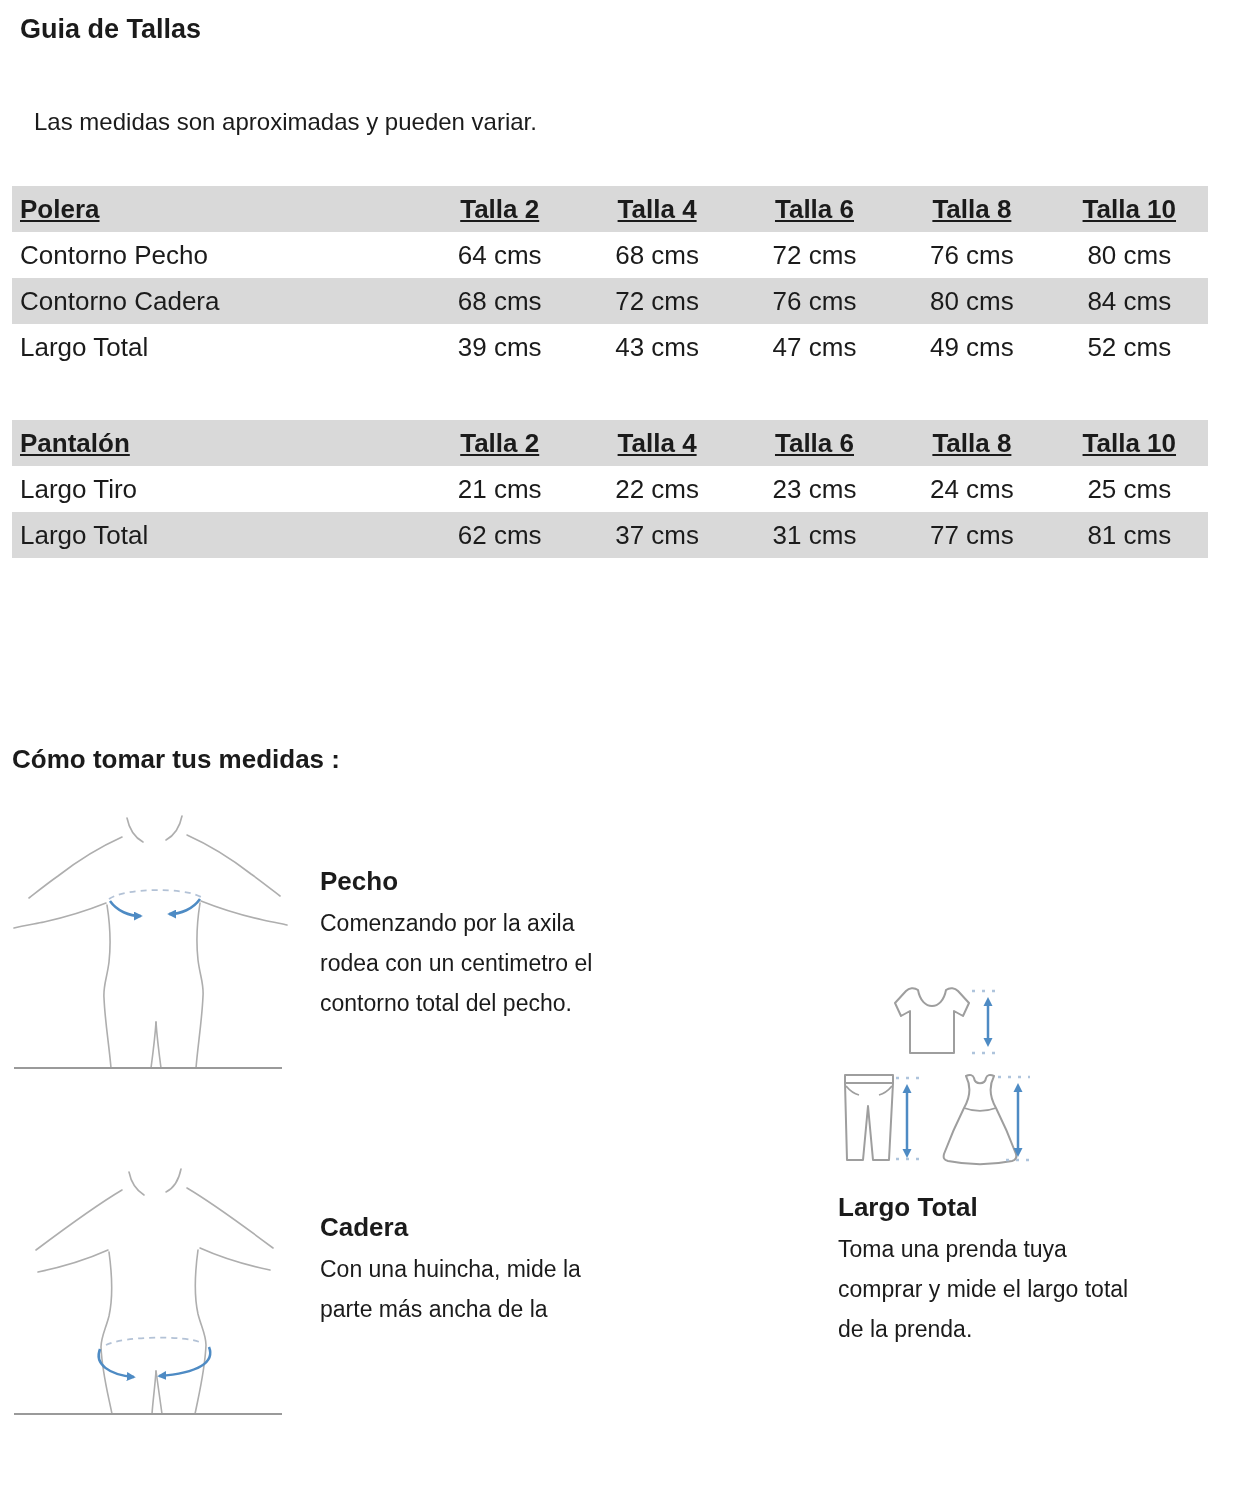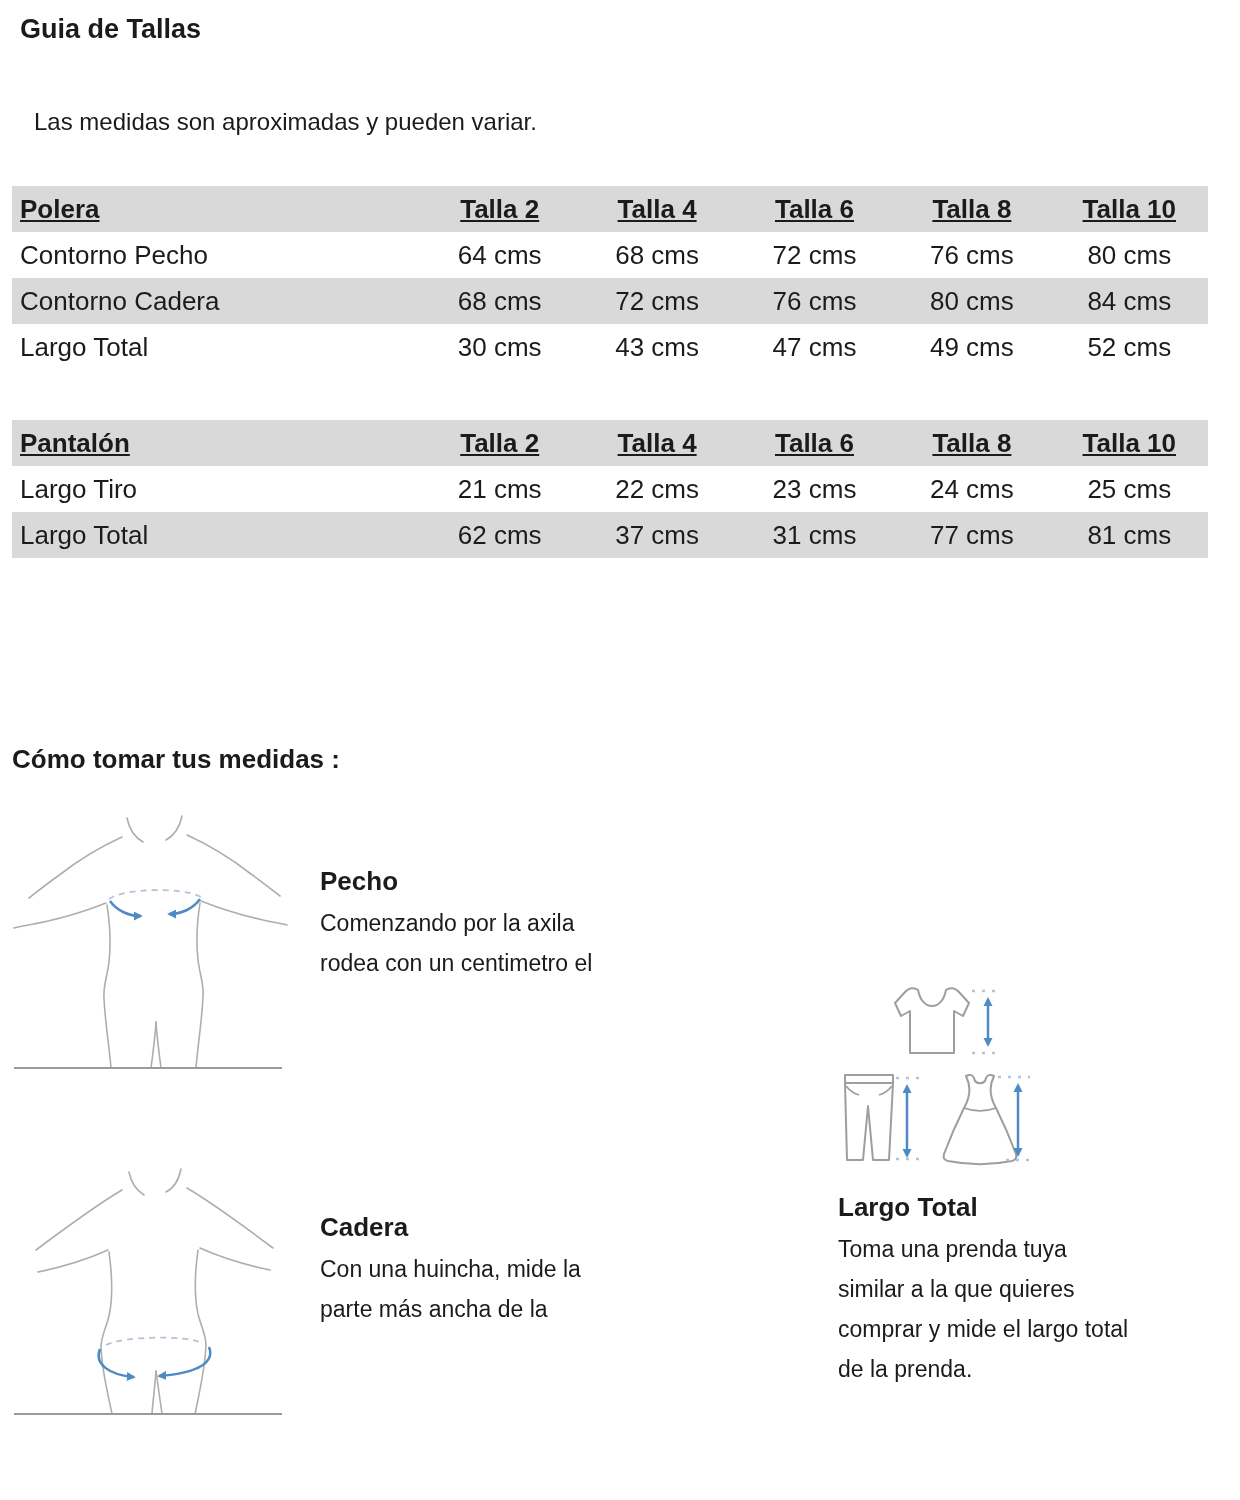--- a/index.html
+++ b/index.html
@@ -62,21 +62,21 @@
     <tr>
       <td class="lbl">Contorno Cadera</td>
       <td>68 cms</td>
       <td>72 cms</td>
       <td>76 cms</td>
       <td>80 cms</td>
       <td>84 cms</td>
     </tr>
     <tr>
       <td class="lbl">Largo Total</td>
-      <td>30 cms</td>
+      <td>39 cms</td>
       <td>43 cms</td>
       <td>47 cms</td>
       <td>49 cms</td>
       <td>52 cms</td>
     </tr>
   </tbody>
     </table>
 
   <table class="size-table" style="left:12px;top:420px;">
     <colgroup>
@@ -140,20 +140,21 @@
     <g stroke="#4e8bc4" stroke-width="2.5" fill="none">
       <path d="M100,89 C107,99 119,104 131,104" marker-end="url(#mf1)"></path>
       <path d="M190,87 C183,97 171,102 159,102" marker-end="url(#mf1)"></path>
     </g>
   </svg>
 
   <div class="abs" style="left:320px;top:866px;">
     <div class="mt-title">Pecho</div>
     <div class="mt-line">Comenzando por la axila</div>
     <div class="mt-line">rodea con un centimetro el</div>
+    <div class="mt-line">contorno total del pecho.</div>
   </div>
 
   <svg class="abs" style="left:888px;top:982px;" width="120" height="80" viewBox="0 0 120 80">
     <path d="M30,8 C26,5 21,6 18,9 L7,21 L13,34 L22,29 L22,71 L66,71 L66,29 L75,34 L81,21 L70,9 C67,6 62,5 58,8 C56,19 50,24 44,24 C38,24 32,19 30,8 Z" stroke="#9e9e9e" stroke-width="2" fill="none" stroke-linejoin="round"></path>
     <path d="M84,9 L114,9" stroke="#aec4dc" stroke-width="2.5" stroke-dasharray="3 7"></path>
     <path d="M84,71 L114,71" stroke="#aec4dc" stroke-width="2.5" stroke-dasharray="3 7"></path>
     <g>
       <line x1="100" y1="22" x2="100" y2="58" stroke="#4e8bc4" stroke-width="2.5"></line>
       <polygon points="100,15 95.5,24 104.5,24" fill="#4e8bc4"></polygon>
       <polygon points="100,65 95.5,56 104.5,56" fill="#4e8bc4"></polygon>
@@ -182,21 +183,20 @@
     <g>
       <line x1="80" y1="18" x2="80" y2="78" stroke="#4e8bc4" stroke-width="2.5"></line>
       <polygon points="80,11 75.5,20 84.5,20" fill="#4e8bc4"></polygon>
       <polygon points="80,85 75.5,76 84.5,76" fill="#4e8bc4"></polygon>
     </g>
   </svg>
 
   <div class="abs" style="left:838px;top:1192px;">
     <div class="mt-title">Largo Total</div>
     <div class="mt-line">Toma una prenda tuya</div>
-    <div class="mt-line">similar a la que quieres</div>
     <div class="mt-line">comprar y mide el largo total</div>
     <div class="mt-line">de la prenda.</div>
   </div>
 
   <div class="abs" style="left:320px;top:1212px;">
     <div class="mt-title">Cadera</div>
     <div class="mt-line">Con una huincha, mide la</div>
     <div class="mt-line">parte más ancha de la</div>
   </div>
 

